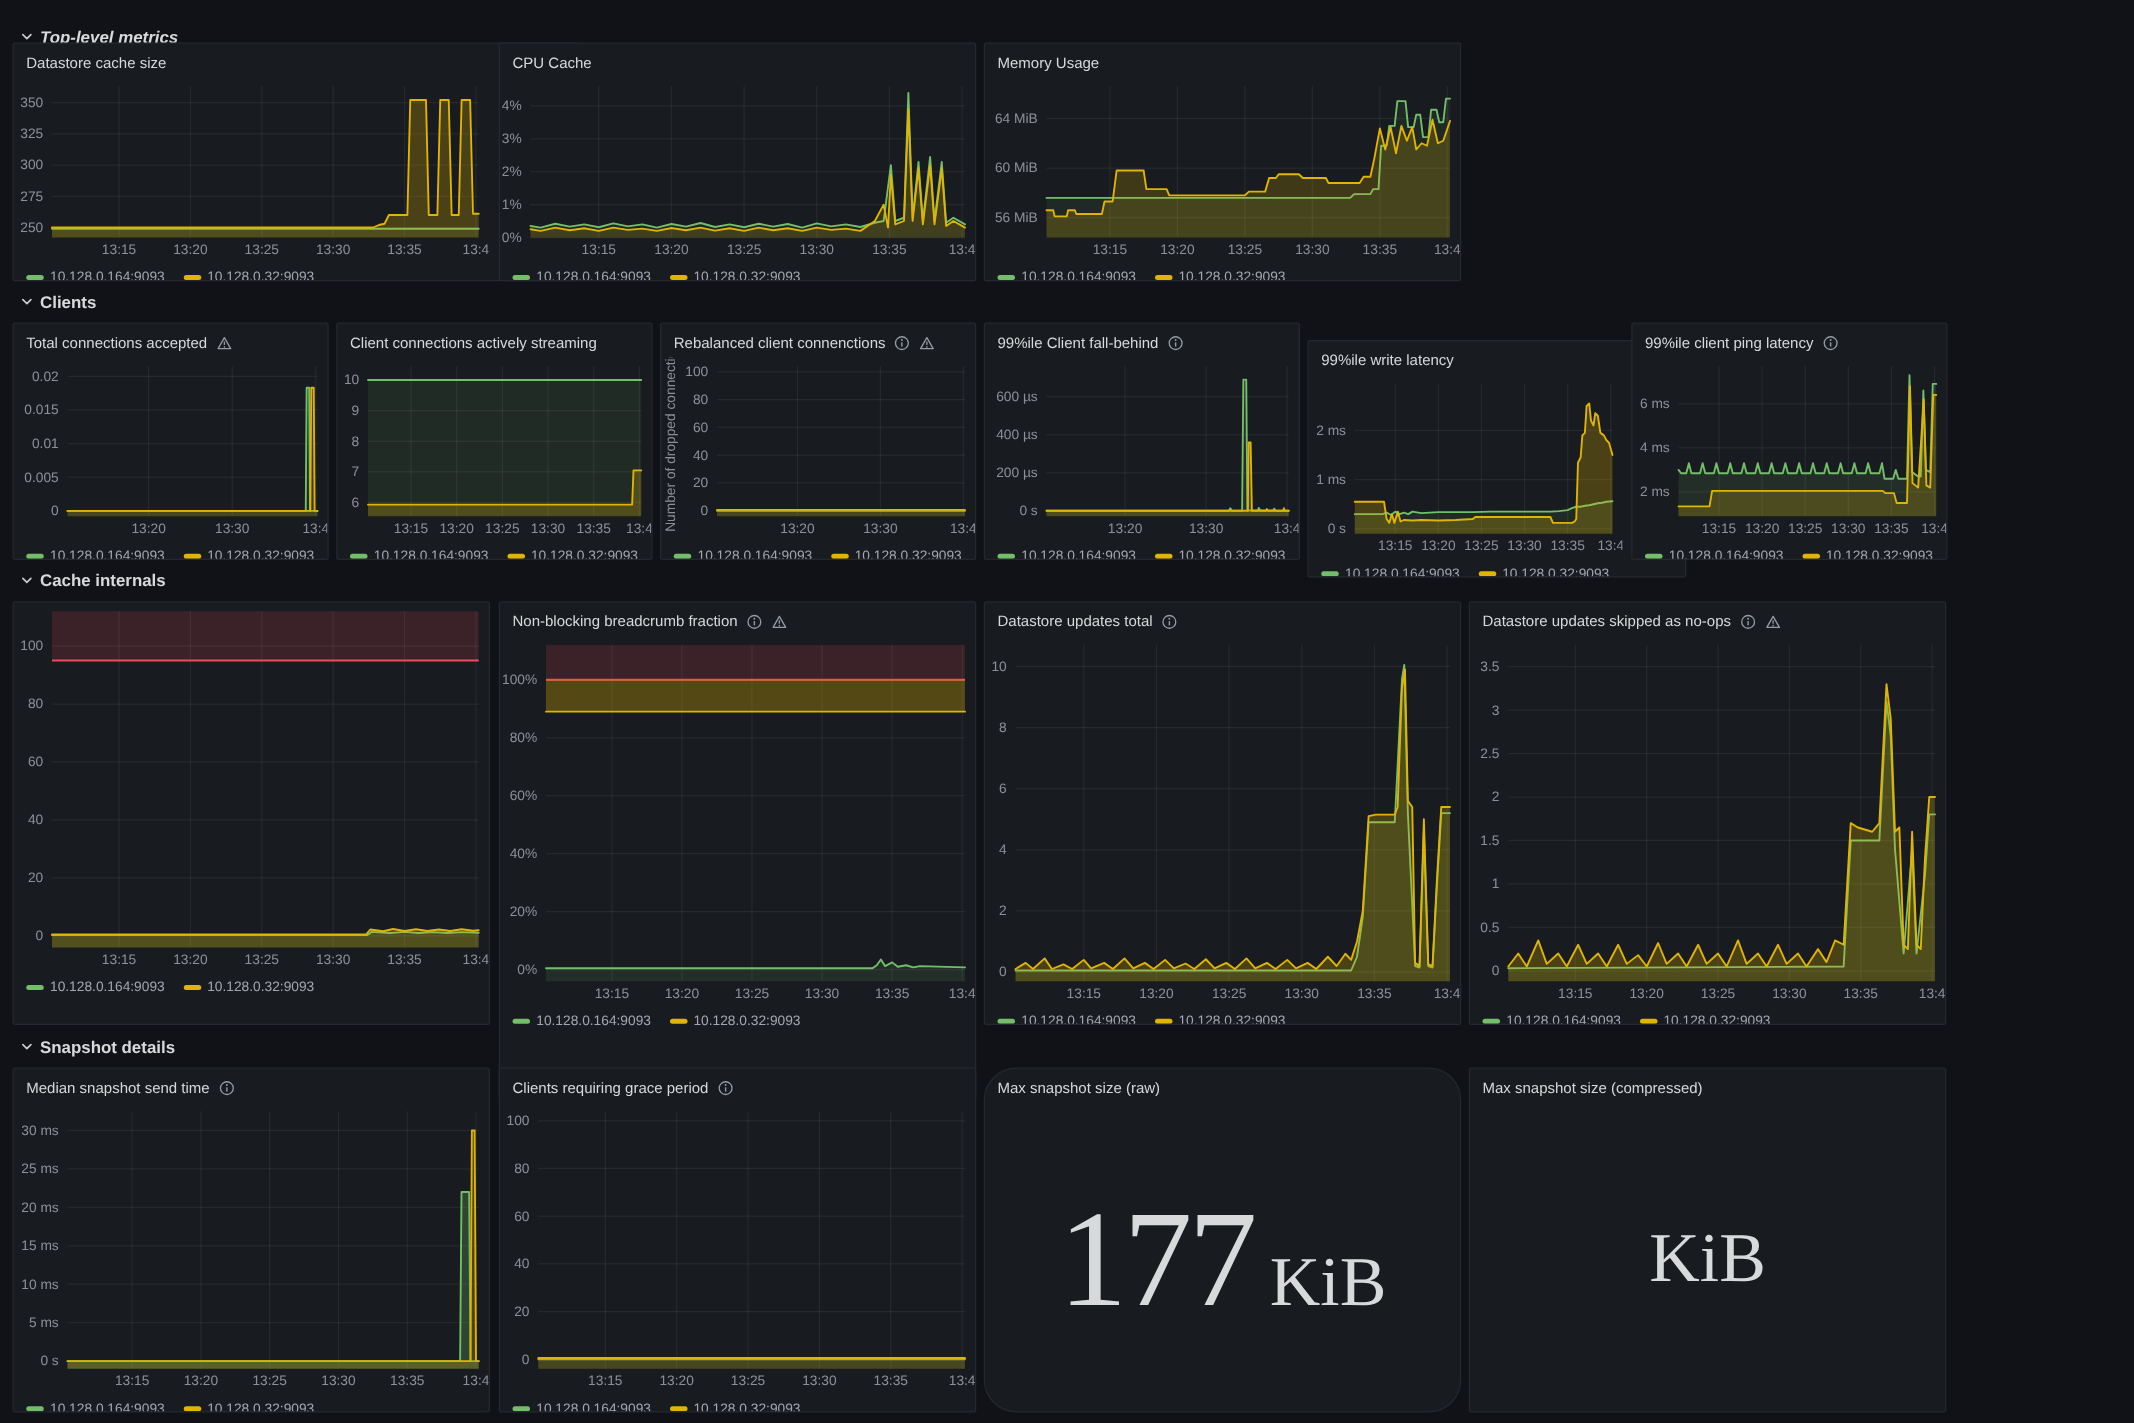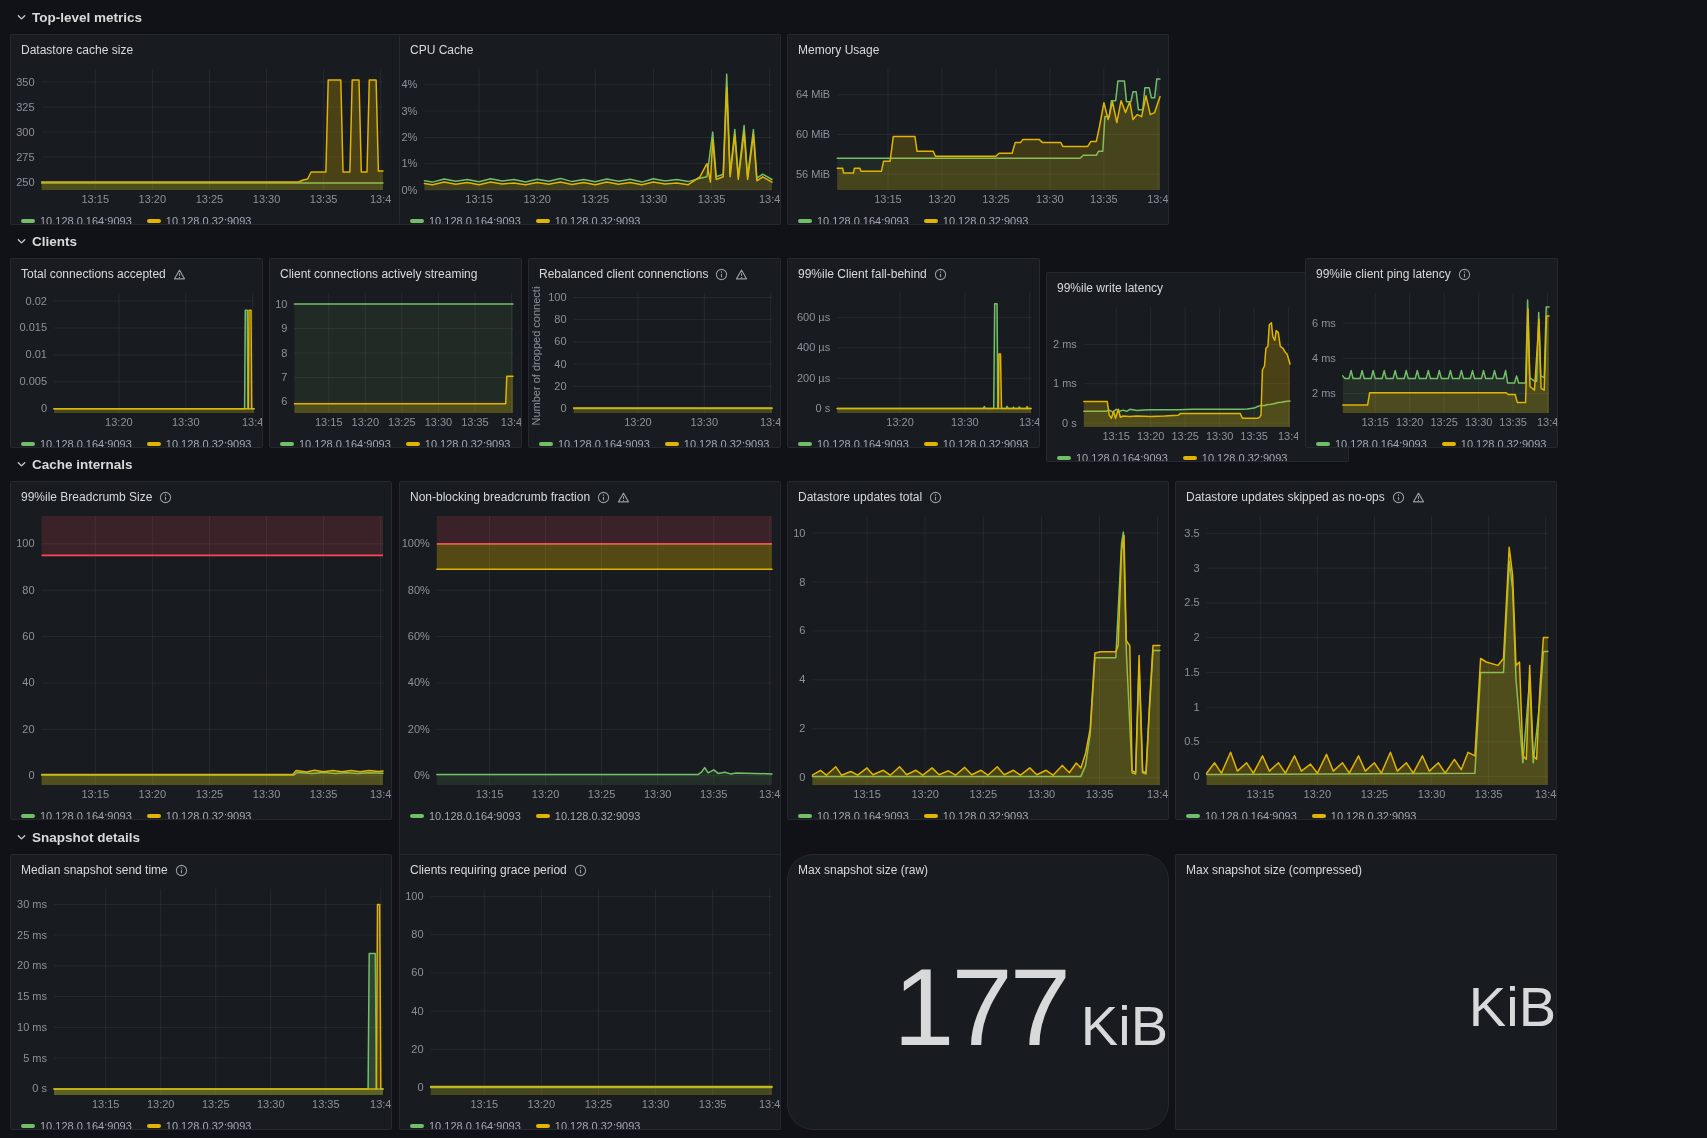--- a/index.html
+++ b/index.html
@@ -9,32 +9,32 @@
                   font-size:13.5px;font-weight:600;height:18px;cursor:pointer;white-space:nowrap;}
   .section-header .chev{display:flex;color:#c7c9cd;}
   .panel{position:absolute;background:#181b1f;border:1px solid #25282e;border-radius:2px;box-sizing:border-box;overflow:hidden;}
   .panel-header{height:24px;display:flex;align-items:center;gap:7px;padding:3px 8px 0 10px;}
   .panel-title{font-size:12px;font-weight:500;color:#d8d9da;white-space:nowrap;cursor:pointer;}
   .picon{display:flex;color:#959aa3;cursor:pointer;}
   .legend{display:flex;gap:15px;align-items:center;height:20px;padding-left:10px;}
   .lg-item{display:flex;align-items:center;gap:5px;cursor:pointer;}
   .lg-dash{width:14px;height:4px;border-radius:2px;}
   .lg-label{font-size:11px;color:rgba(204,204,220,0.78);}
-  .stat-body{display:flex;align-items:center;justify-content:flex-end;}
+  .stat-body{display:flex;align-items:center;justify-content:center;font-family:Liberation Serif, serif;}
   .stat-value{display:flex;align-items:baseline;gap:13px;color:#d8d9da;}
   .stat-num{font-size:110px;font-weight:500;letter-spacing:-3px;line-height:1;}
   .stat-unit{font-size:56px;font-weight:500;line-height:1;}
   svg text.tick{font-family:"Liberation Sans","DejaVu Sans",sans-serif;font-size:11px;fill:rgba(204,204,220,0.65);}
 </style>
 </head>
 <body>
 
 <div id="stage">
   <main id="dashboard">
-      <div class="section-header" style="left: 16px; top: 8px;">
+      <div class="section-header" style="left: 16px; top: 20px; font-style: italic;">
         <span class="chev">
           <svg width="11" height="11" viewBox="0 0 12 12" fill="none">
             <path d="M2.5 4 L6 7.5 L9.5 4" stroke="currentColor" stroke-width="1.5" stroke-linecap="round" stroke-linejoin="round"></path>
           </svg>
         </span>
         <span>Top-level metrics</span>
       </div>
       <div class="panel" style="left: 10px; top: 34px; width: 454px; height: 191px;">
         <div class="panel-header">
           <h2 class="panel-title" style="margin: 0px;">Datastore cache size</h2>
@@ -438,30 +438,20 @@
       </div>
       <div class="section-header" style="left: 16px; top: 455px;">
         <span class="chev">
           <svg width="11" height="11" viewBox="0 0 12 12" fill="none">
             <path d="M2.5 4 L6 7.5 L9.5 4" stroke="currentColor" stroke-width="1.5" stroke-linecap="round" stroke-linejoin="round"></path>
           </svg>
         </span>
         <span>Cache internals</span>
       </div>
       <div class="panel" style="left: 10px; top: 481px; width: 382px; height: 339px;">
-        <div class="panel-header">
-          <h2 class="panel-title" style="margin: 0px;">99%ile Breadcrumb Size</h2>
-          <span class="picon">
-            <svg width="13" height="13" viewBox="0 0 16 16" fill="none">
-              <circle cx="8" cy="8" r="6.3" stroke="currentColor" stroke-width="1.3"></circle>
-              <rect x="7.3" y="7.2" width="1.4" height="4.2" fill="currentColor"></rect>
-              <circle cx="8" cy="4.9" r="0.95" fill="currentColor"></circle>
-            </svg>
-          </span>
-        </div>
         <div class="chart-wrap"><svg width="380" height="293">
             <line x1="30.6" x2="372" y1="266.7241379310345" y2="266.7241379310345" stroke="rgba(204,204,220,0.08)" stroke-width="1"></line>
             <text x="23.6" y="270.2241379310345" text-anchor="end" class="tick">0</text>
             <line x1="30.6" x2="372" y1="220.34482758620692" y2="220.34482758620692" stroke="rgba(204,204,220,0.08)" stroke-width="1"></line>
             <text x="23.6" y="223.84482758620692" text-anchor="end" class="tick">20</text>
             <line x1="30.6" x2="372" y1="173.9655172413793" y2="173.9655172413793" stroke="rgba(204,204,220,0.08)" stroke-width="1"></line>
             <text x="23.6" y="177.4655172413793" text-anchor="end" class="tick">40</text>
             <line x1="30.6" x2="372" y1="127.58620689655173" y2="127.58620689655173" stroke="rgba(204,204,220,0.08)" stroke-width="1"></line>
             <text x="23.6" y="131.08620689655174" text-anchor="end" class="tick">60</text>
             <line x1="30.6" x2="372" y1="81.20689655172414" y2="81.20689655172414" stroke="rgba(204,204,220,0.08)" stroke-width="1"></line>

